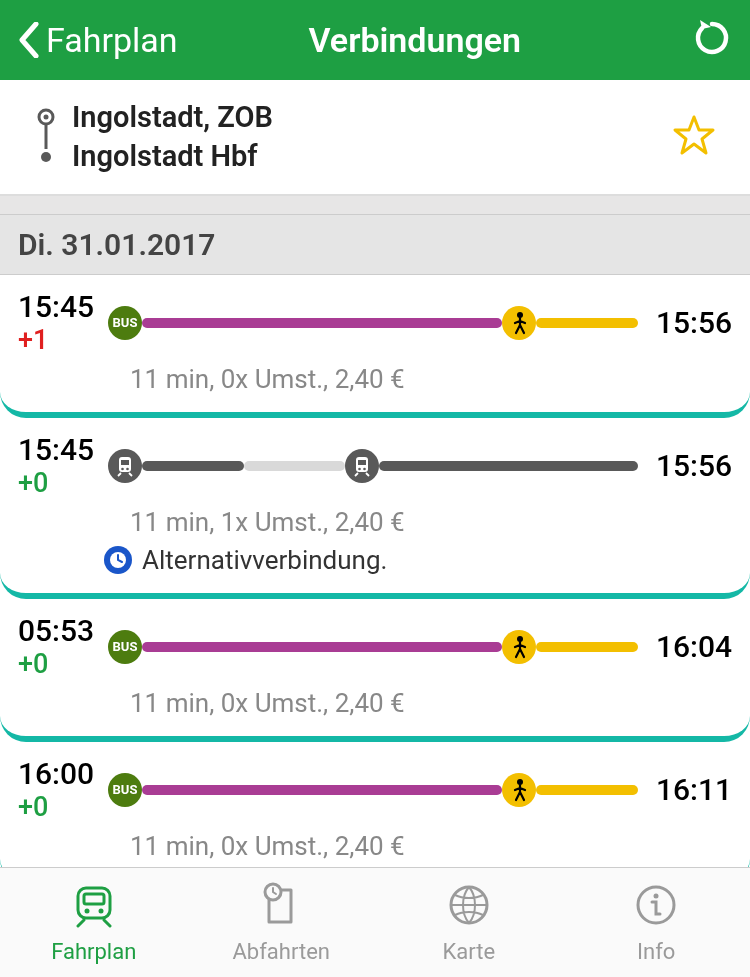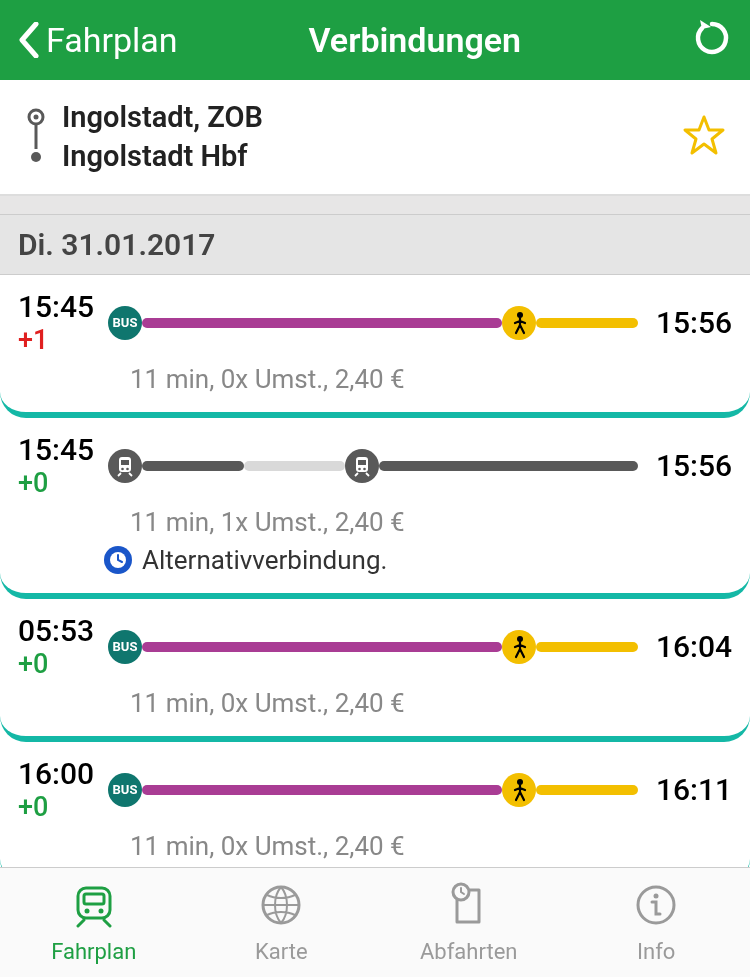--- a/index.html
+++ b/index.html
@@ -30,21 +30,21 @@
   .title {
     flex: 1;
     text-align: center;
     font-size: 34px;
     font-weight: 600;
     margin-left: -40px;
   }
   .refresh { cursor: pointer; }
   .route-box {
     background: #fff;
-    padding: 18px 24px;
+    padding: 18px 34px;
     display: flex;
     align-items: center;
     border-bottom: 1px solid #ddd;
   }
   .route-icons {
     width: 24px;
     display: flex;
     flex-direction: column;
     align-items: center;
     margin-right: 14px;
@@ -82,21 +82,21 @@
   .dep-time, .arr-time { font-size: 30px; font-weight: 500; color: #000; }
   .delay { font-size: 27px; font-weight: 500; }
   .delay-red { color: #e02020; }
   .delay-green { color: #1e9f43; }
   .bar-wrap { flex: 1; display: flex; align-items: center; padding: 0 4px; position:relative; }
   .bus-badge, .walk-badge, .train-badge {
     width: 34px; height: 34px; border-radius: 50%;
     display: flex; align-items: center; justify-content: center;
     flex-shrink: 0;
   }
-  .bus-badge { background: #0f766e; color: #fff; font-size: 13px; font-weight: 700; }
+  .bus-badge { background: #4d7c0f; color: #fff; font-size: 13px; font-weight: 700; }
   .walk-badge { background: #f3bf00; }
   .train-badge { background: #595959; }
   .seg {
     height: 10px;
     border-radius: 5px;
   }
   .seg-bus { background: #a93c94; }
   .seg-walk { background: #f3bf00; }
   .seg-train { background: #595959; }
   .seg-gap { background: #d9d9d9; }
@@ -346,32 +346,32 @@
           <rect x="10" y="6" width="32" height="30" rx="8" fill="none" stroke="#1e9f43" stroke-width="3"></rect>
           <rect x="16" y="12" width="20" height="10" rx="2" fill="none" stroke="#1e9f43" stroke-width="3"></rect>
           <circle cx="19" cy="29" r="2.5" fill="#1e9f43"></circle>
           <circle cx="33" cy="29" r="2.5" fill="#1e9f43"></circle>
           <path d="M16 38 L10 44 M36 38 L42 44" stroke="#1e9f43" stroke-width="3" stroke-linecap="round"></path>
         </svg></div>
       <div>Fahrplan</div>
     </div>
     <div class="tab">
       <div><svg width="52" height="46" viewBox="0 0 52 46">
-          <circle cx="26" cy="23" r="18" fill="none" stroke="#9a9a9a" stroke-width="3"></circle>
-          <path d="M26 5 C18 14 18 32 26 41 M26 5 C34 14 34 32 26 41 M8 23 L44 23 M12 13 C20 17 32 17 40 13 M12 33 C20 29 32 29 40 33" fill="none" stroke="#9a9a9a" stroke-width="2"></path>
-        </svg></div>
-      <div>Karte</div>
-    </div>
-    <div class="tab">
-      <div><svg width="52" height="46" viewBox="0 0 52 46">
           <path d="M18 8 L36 8 L36 40 L14 40 L14 16 Z" fill="none" stroke="#9a9a9a" stroke-width="3" stroke-linejoin="round"></path>
           <circle cx="18" cy="10" r="8" fill="#fafafa" stroke="#9a9a9a" stroke-width="3"></circle>
           <path d="M18 6 L18 10 L21 12" stroke="#9a9a9a" stroke-width="2" fill="none" stroke-linecap="round"></path>
         </svg></div>
       <div>Abfahrten</div>
+    </div>
+    <div class="tab">
+      <div><svg width="52" height="46" viewBox="0 0 52 46">
+          <circle cx="26" cy="23" r="18" fill="none" stroke="#9a9a9a" stroke-width="3"></circle>
+          <path d="M26 5 C18 14 18 32 26 41 M26 5 C34 14 34 32 26 41 M8 23 L44 23 M12 13 C20 17 32 17 40 13 M12 33 C20 29 32 29 40 33" fill="none" stroke="#9a9a9a" stroke-width="2"></path>
+        </svg></div>
+      <div>Karte</div>
     </div>
     <div class="tab">
       <div><svg width="52" height="46" viewBox="0 0 52 46">
           <circle cx="26" cy="23" r="18" fill="none" stroke="#9a9a9a" stroke-width="3"></circle>
           <circle cx="26" cy="14" r="2.5" fill="#9a9a9a"></circle>
           <path d="M22 20 L26 20 L26 32 L30 32" stroke="#9a9a9a" stroke-width="3" fill="none" stroke-linecap="round"></path>
         </svg></div>
       <div>Info</div>
     </div>
   </div>

